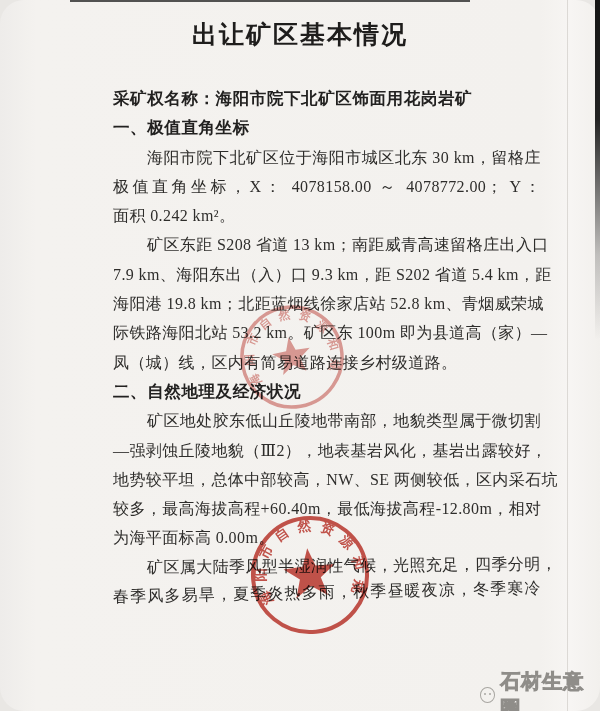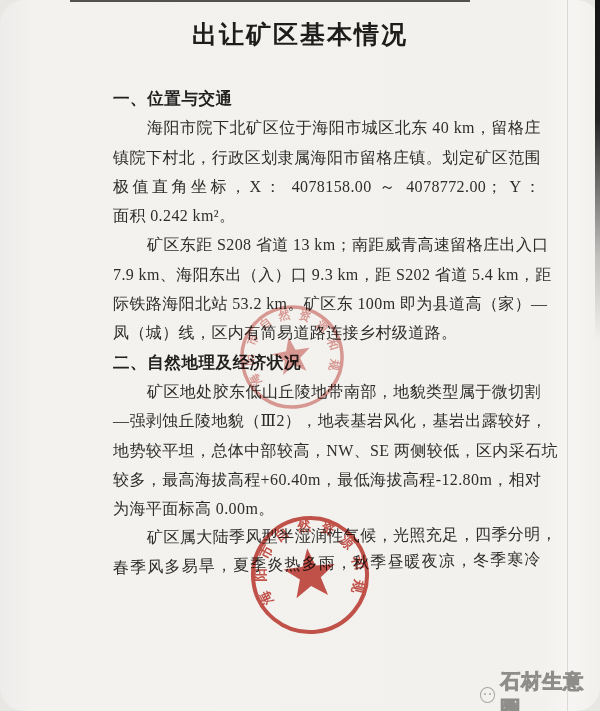--- a/index.html
+++ b/index.html
@@ -65,27 +65,28 @@
 
 <div class="page">
 
   <div class="top-edge"></div>
   <div class="right-strip"></div>
   <div class="fold-line"></div>
 
   <div class="title">出让矿区基本情况</div>
 
   <div class="doc-lines">
-    <div class="line b ns">一、位置与交通</div>
-    <div class="line ind">海阳市院下北矿区位于海阳市城区北东 40 km，留格庄</div>
-    <div class="line">镇院下村北，行政区划隶属海阳市留格庄镇。划定矿区范围</div>
+    <div class="line b ns">采矿权名称：海阳市院下北矿区饰面用花岗岩矿</div>
+    <div class="line b ns">一、极值直角坐标</div>
+    <div class="line ind">海阳市院下北矿区位于海阳市城区北东 30 km，留格庄</div>
     <div class="line">极值直角坐标，X： 4078158.00 ～ 4078772.00； Y：</div>
     <div class="line ns">面积 0.242 km²。</div>
     <div class="line ind">矿区东距 S208 省道 13 km；南距威青高速留格庄出入口</div>
     <div class="line">7.9 km、海阳东出（入）口 9.3 km，距 S202 省道 5.4 km，距</div>
+    <div class="line">海阳港 19.8 km；北距蓝烟线徐家店站 52.8 km、青烟威荣城</div>
     <div class="line">际铁路海阳北站 53.2 km。矿区东 100m 即为县道高（家）—</div>
     <div class="line ns">凤（城）线，区内有简易道路连接乡村级道路。</div>
     <div class="line b ns">二、自然地理及经济状况</div>
     <div class="line ind">矿区地处胶东低山丘陵地带南部，地貌类型属于微切割</div>
     <div class="line">—强剥蚀丘陵地貌（Ⅲ2），地表基岩风化，基岩出露较好，</div>
     <div class="line">地势较平坦，总体中部较高，NW、SE 两侧较低，区内采石坑</div>
     <div class="line">较多，最高海拔高程+60.40m，最低海拔高程-12.80m，相对</div>
     <div class="line ns">为海平面标高 0.00m。</div>
     <div class="line ind tilt1">矿区属大陆季风型半湿润性气候，光照充足，四季分明，</div>
     <div class="line tilt2">春季风多易旱，夏季炎热多雨，秋季昼暖夜凉，冬季寒冷</div>

